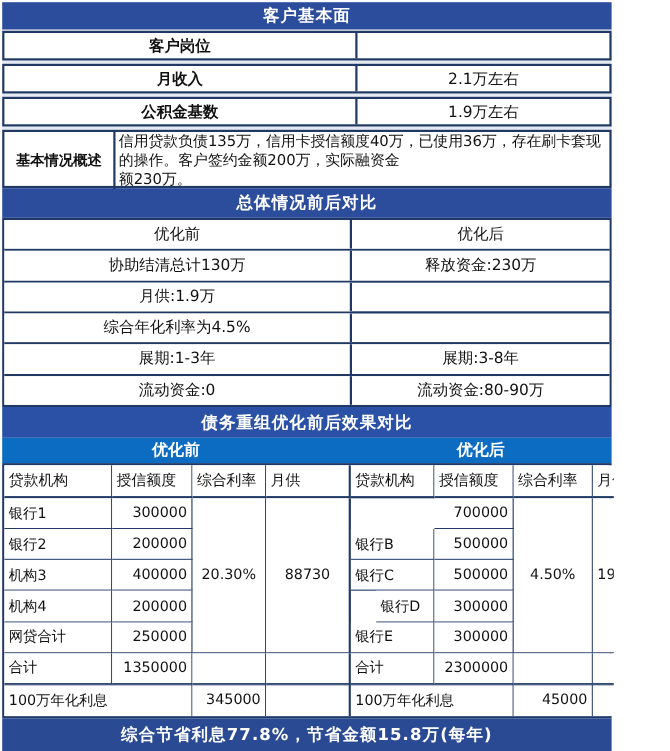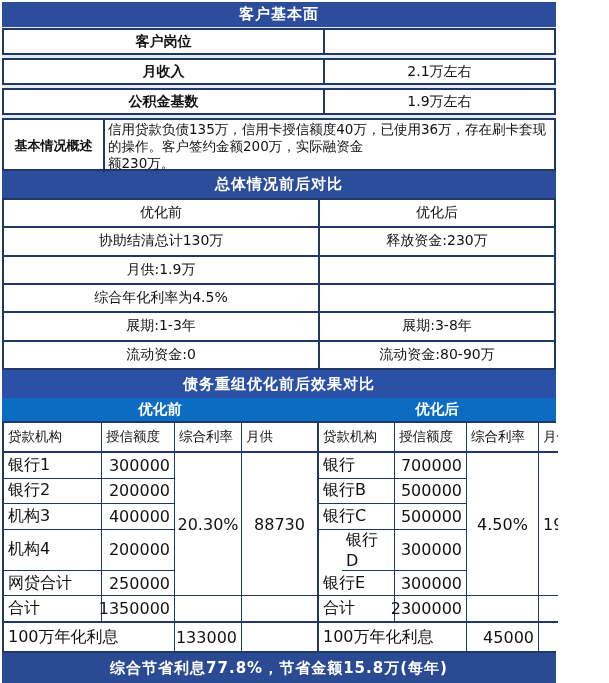--- a/index.html
+++ b/index.html
@@ -45,21 +45,21 @@
 
   .grid8 {
     height:232px; border:2px solid var(--border);
     display:grid;
     grid-template-columns:98px 73px 67px 77px 76px 72px 72px 1fr;
     grid-template-rows:30px repeat(6, 1fr) 29px;
     background:#fff;
   }
   .grid8 .c {
     border-right:1px solid var(--border); border-bottom:1px solid var(--border);
-    display:flex; align-items:center; font-size:16px; padding:0 4px; background:#fff;
+    display:flex; align-items:center; font-size:13px; padding:0 4px; background:#fff;
   }
   .grid8 .c.head { font-size:13.5px; padding-left:4px; border-bottom:2px solid var(--border); }
   .grid8 .c.thick-r { border-right-width:2px; }
   .grid8 .c.num { justify-content:flex-end; }
   .grid8 .c.mid { justify-content:center; }
   .grid8 .c.last { border-right:none; }
   .grid8 .c.span2 { grid-column:span 2; }
   .grid8 .rate-l { grid-column:3; grid-row:2/7; }
   .grid8 .mon-l  { grid-column:4; grid-row:2/7; border-right-width:2px; }
   .grid8 .rate-r { grid-column:7; grid-row:2/7; }
@@ -140,21 +140,20 @@
     <div class="c head">综合利率</div>
     <div class="c head last">月供</div>
 
     <div class="c mid rate-l">20.30%</div>
     <div class="c mid mon-l">88730</div>
     <div class="c mid rate-r">4.50%</div>
     <div class="c mid mon-r">19586</div>
 
     <div class="c" style="grid-column:1;grid-row:2;">银行1</div>
     <div class="c num" style="grid-column:2;grid-row:2;">300000</div>
-    <div class="c" style="grid-column:5;grid-row:2;">银行</div>
     <div class="c num" style="grid-column:6;grid-row:2;">700000</div>
 
     <div class="c" style="grid-column:1;grid-row:3;">银行2</div>
     <div class="c num" style="grid-column:2;grid-row:3;">200000</div>
     <div class="c" style="grid-column:5;grid-row:3;">银行B</div>
     <div class="c num" style="grid-column:6;grid-row:3;">500000</div>
 
     <div class="c" style="grid-column:1;grid-row:4;">机构3</div>
     <div class="c num" style="grid-column:2;grid-row:4;">400000</div>
     <div class="c" style="grid-column:5;grid-row:4;">银行C</div>
@@ -173,21 +172,21 @@
     <div class="c r7" style="grid-column:1;">合计</div>
     <div class="c num r7" style="grid-column:2;">1350000</div>
     <div class="c r7" style="grid-column:3;"></div>
     <div class="c r7 thick-r" style="grid-column:4;"></div>
     <div class="c r7" style="grid-column:5;">合计</div>
     <div class="c num r7" style="grid-column:6;">2300000</div>
     <div class="c r7" style="grid-column:7;"></div>
     <div class="c r7 last" style="grid-column:8;"></div>
 
     <div class="c r8 span2" style="grid-column:1/3;">100万年化利息</div>
-    <div class="c num r8" style="grid-column:3;">133000</div>
+    <div class="c num r8" style="grid-column:3;">345000</div>
     <div class="c r8 thick-r" style="grid-column:4;"></div>
     <div class="c r8 span2" style="grid-column:5/7;">100万年化利息</div>
     <div class="c num r8" style="grid-column:7;">45000</div>
     <div class="c r8 last" style="grid-column:8;"></div>
   </div>
 
   <div class="footer-bar">综合节省利息77.8%，节省金额15.8万(每年)</div>
 
 </div>
 

